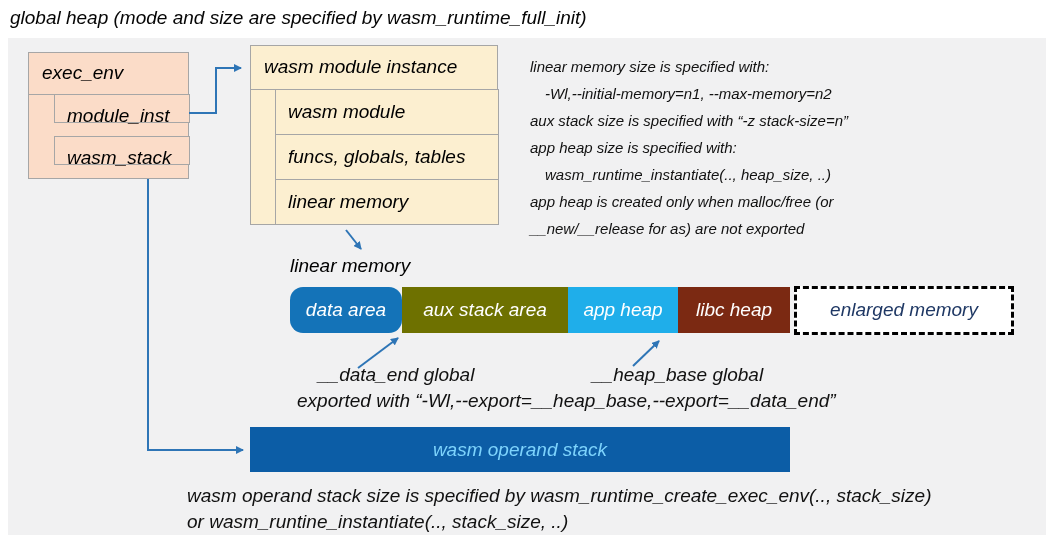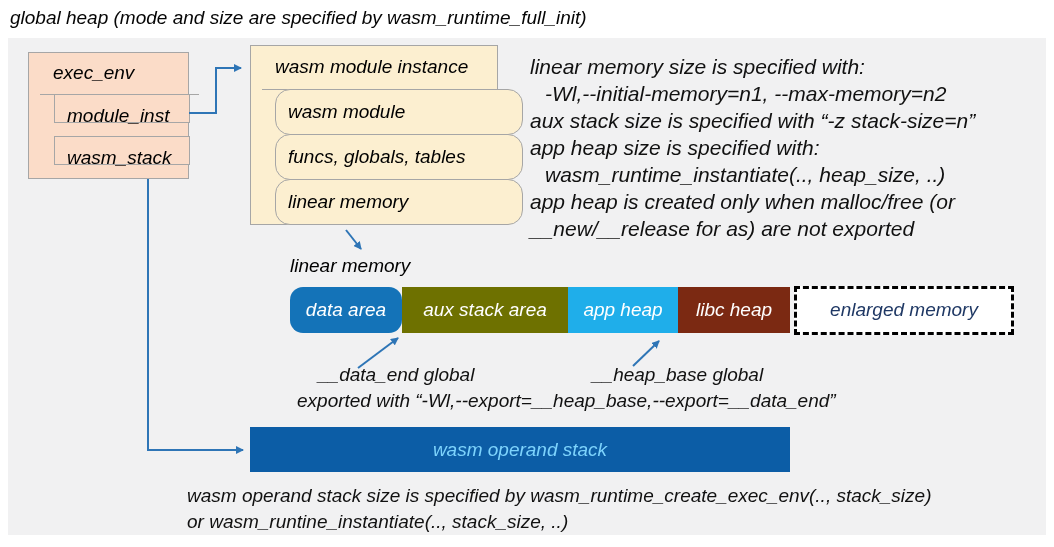--- a/index.html
+++ b/index.html
@@ -10,36 +10,36 @@
   .title{
     position:absolute;left:10px;top:7px;font-size:19px;color:#050505;white-space:nowrap;
   }
   .panel{
     position:absolute;left:8px;top:38px;width:1038px;height:497px;
     background:var(--c-panel,#F1F1F2);
   }
   
   .sbox{position:absolute;border:1px solid var(--c-box_border,#A6A6A6);box-sizing:border-box;font-size:19px;}
   .sbox .hdr{position:absolute;left:0;top:0;width:100%;box-sizing:border-box;
-    border-bottom:1px solid var(--c-box_border,#A6A6A6);padding-left:13px;white-space:nowrap;margin-left:11px;}
+    border-bottom:1px solid var(--c-box_border,#A6A6A6);padding-left:13px;white-space:nowrap;}
   .sbox .row{position:absolute;box-sizing:border-box;border:1px solid var(--c-box_border,#A6A6A6);
     padding-left:12px;white-space:nowrap;}
   .exec-env{left:28px;top:52px;width:161px;height:127px;background:var(--c-box_salmon,#FBDCC8);}
   .exec-env .hdr{height:42px;line-height:40px;}
   .exec-env .row{left:25px;width:136px;height:29px;line-height:41px;background:var(--c-box_salmon,#FBDCC8);}
   .exec-env .row.r0{top:41px;}
   .exec-env .row.r1{top:83px;}
   .wmi{left:250px;top:45px;width:248px;height:180px;background:var(--c-box_cream,#FCEFD0);}
   .wmi .hdr{height:44px;line-height:42px;}
-  .wmi .row{left:24px;width:248px;height:46px;line-height:44px;background:var(--c-box_cream,#FCEFD0);border-radius:15px;}
+  .wmi .row{left:24px;width:224px;height:46px;line-height:44px;background:var(--c-box_cream,#FCEFD0);}
   .wmi .row.r0{top:43px;}
   .wmi .row.r1{top:88px;}
   .wmi .row.r2{top:133px;}
   
-  .notes-right{position:absolute;left:530px;top:53px;width:512px;font-size:21px;line-height:27px;color:#111;}
+  .notes-right{position:absolute;left:530px;top:53px;width:512px;font-size:15px;line-height:27px;color:#111;}
   .notes-right .line{white-space:nowrap;}
   .notes-right .line.indent{padding-left:15px;}
   
   .lm-label{position:absolute;left:290px;top:255px;font-size:19px;}
   .seg{position:absolute;top:287px;height:46px;line-height:46px;text-align:center;
     color:#fff;font-size:19px;white-space:nowrap;box-sizing:border-box;}
   .seg-data{left:290px;width:112px;background:var(--c-data_area,#1473B8);border-radius:13px;}
   .seg-aux{left:402px;width:166px;background:var(--c-aux_stack,#6E7100);}
   .seg-app{left:568px;width:110px;background:var(--c-app_heap,#1FAEEA);}
   .seg-libc{left:678px;width:112px;background:var(--c-libc_heap,#7B2912);}

